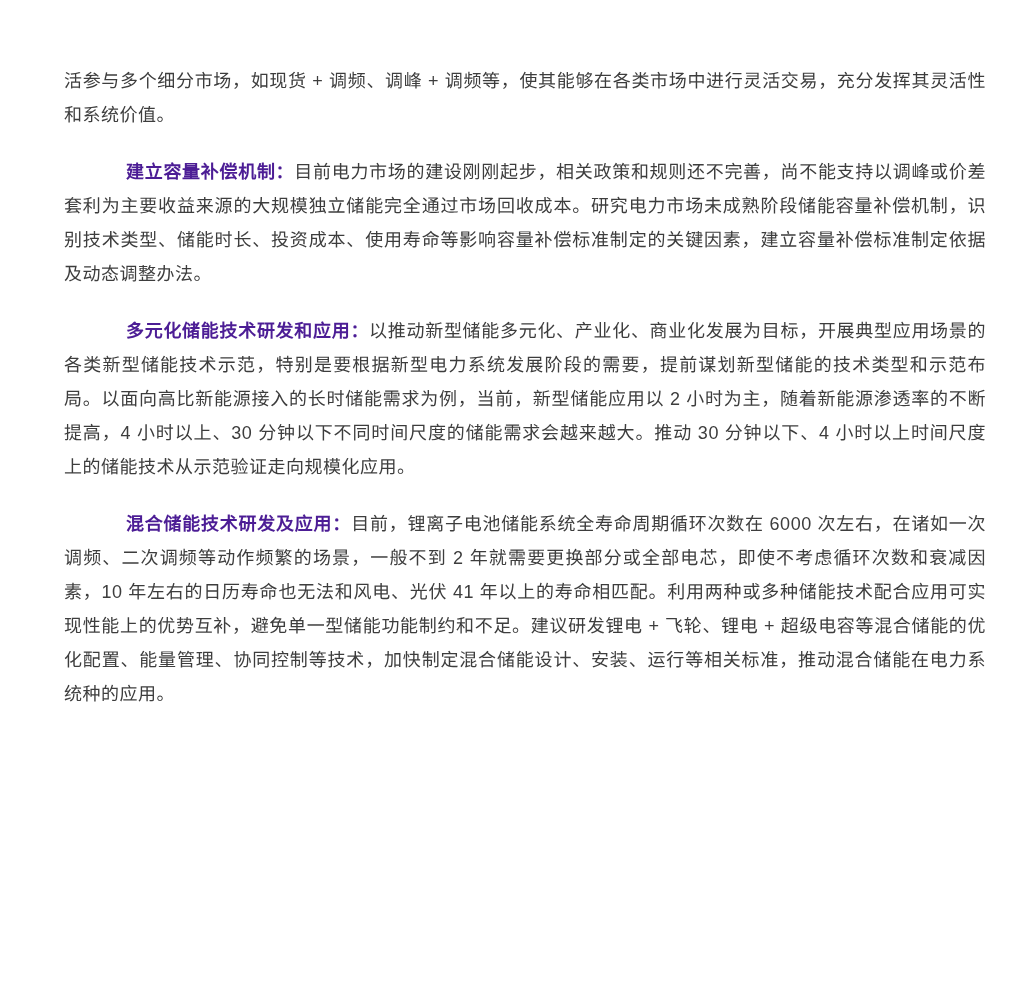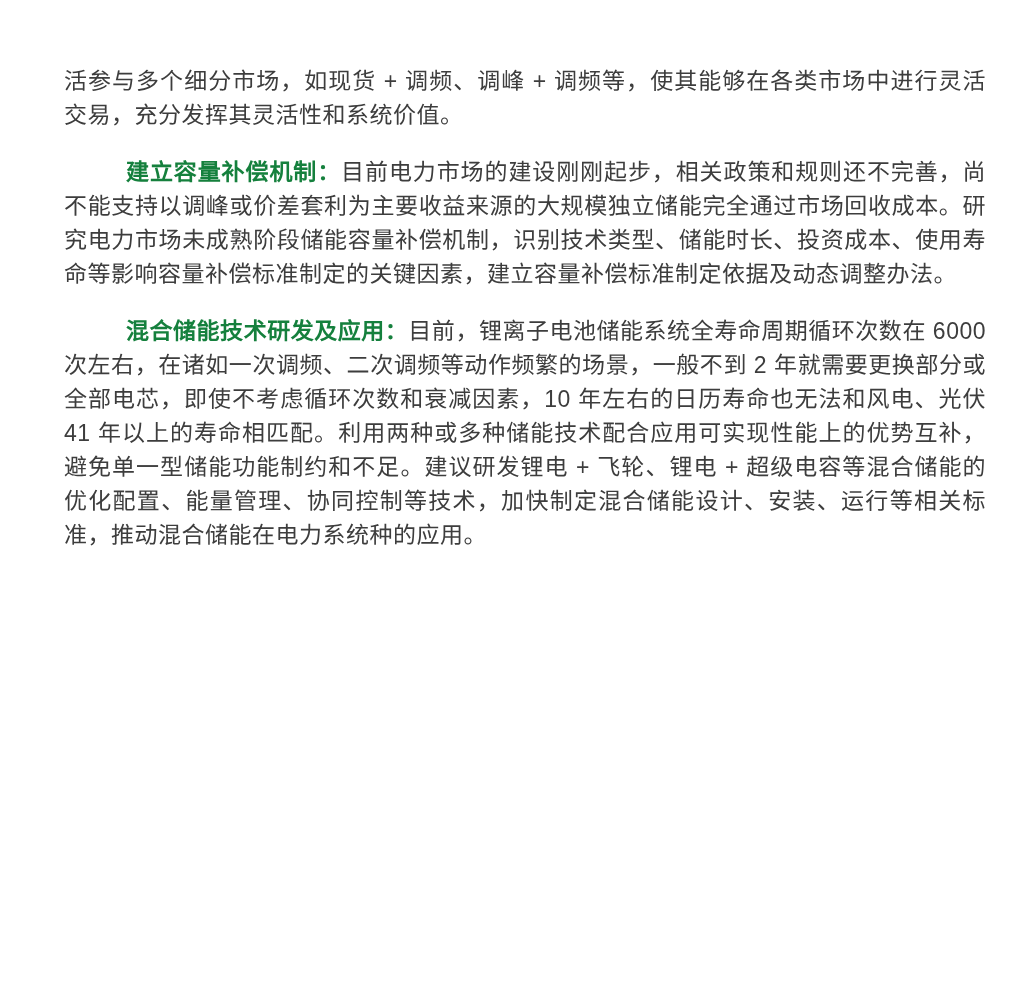--- a/index.html
+++ b/index.html
@@ -15,42 +15,43 @@
   }
   .article-page {
     box-sizing: border-box;
     width: 1036px;
     height: 1001px;
     padding: 64px 50px 0 64px;
     background: #ffffff;
   }
   .article-page p {
     margin: 0 0 23px 0;
-    font-size: 23px;
+    font-size: 18px;
     line-height: 34px;
     color: #3d3d3d;
     text-align: justify;
     text-justify: inter-ideograph;
     text-indent: 62px;
     letter-spacing: 0.5px;
   }
   .article-page p.continuation {
     text-indent: 0;
   }
   .para-lead {
     font-weight: 700;
-    color: #15803d;
+    color: #4c1d95;
   }
 </style>
 </head>
 <body>
 
 <div class="article-page">
 
   <p class="continuation"><span class="para-lead"></span><span>活参与多个细分市场，如现货 + 调频、调峰 + 调频等，使其能够在各类市场中进行灵活交易，充分发挥其灵活性和系统价值。</span></p>
 
   <p><span class="para-lead">建立容量补偿机制：</span><span>目前电力市场的建设刚刚起步，相关政策和规则还不完善，尚不能支持以调峰或价差套利为主要收益来源的大规模独立储能完全通过市场回收成本。研究电力市场未成熟阶段储能容量补偿机制，识别技术类型、储能时长、投资成本、使用寿命等影响容量补偿标准制定的关键因素，建立容量补偿标准制定依据及动态调整办法。</span></p>
 
 
+  <p><span class="para-lead">多元化储能技术研发和应用：</span><span>以推动新型储能多元化、产业化、商业化发展为目标，开展典型应用场景的各类新型储能技术示范，特别是要根据新型电力系统发展阶段的需要，提前谋划新型储能的技术类型和示范布局。以面向高比新能源接入的长时储能需求为例，当前，新型储能应用以 2 小时为主，随着新能源渗透率的不断提高，4 小时以上、30 分钟以下不同时间尺度的储能需求会越来越大。推动 30 分钟以下、4 小时以上时间尺度上的储能技术从示范验证走向规模化应用。</span></p>
 
   <p><span class="para-lead">混合储能技术研发及应用：</span><span>目前，锂离子电池储能系统全寿命周期循环次数在 6000 次左右，在诸如一次调频、二次调频等动作频繁的场景，一般不到 2 年就需要更换部分或全部电芯，即使不考虑循环次数和衰减因素，10 年左右的日历寿命也无法和风电、光伏 41 年以上的寿命相匹配。利用两种或多种储能技术配合应用可实现性能上的优势互补，避免单一型储能功能制约和不足。建议研发锂电 + 飞轮、锂电 + 超级电容等混合储能的优化配置、能量管理、协同控制等技术，加快制定混合储能设计、安装、运行等相关标准，推动混合储能在电力系统种的应用。</span></p>
 
 </div>
 
 </body></html>

